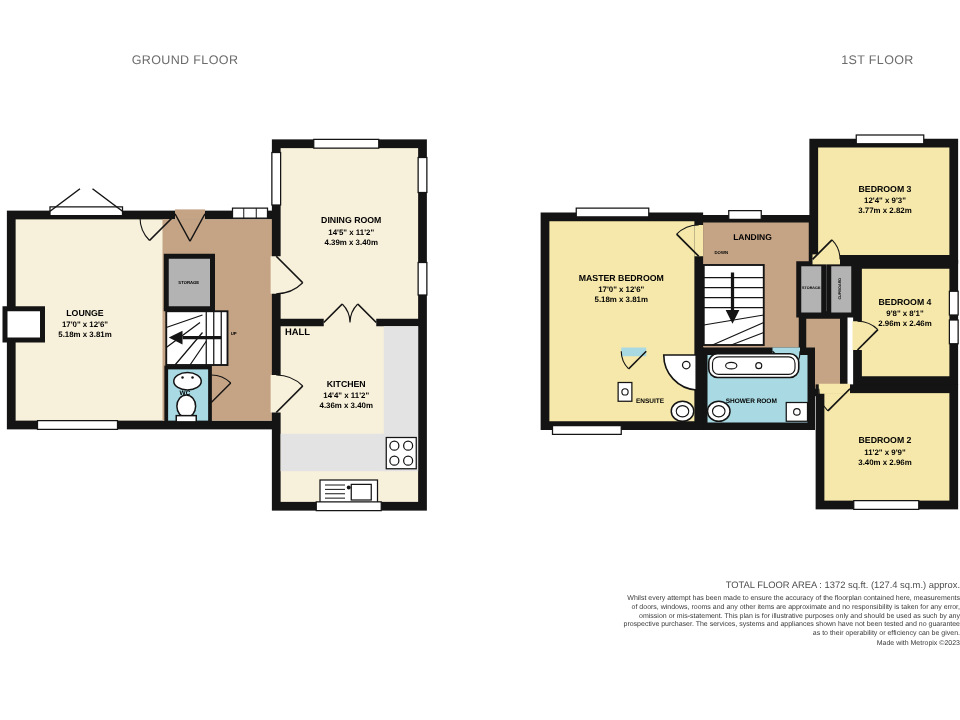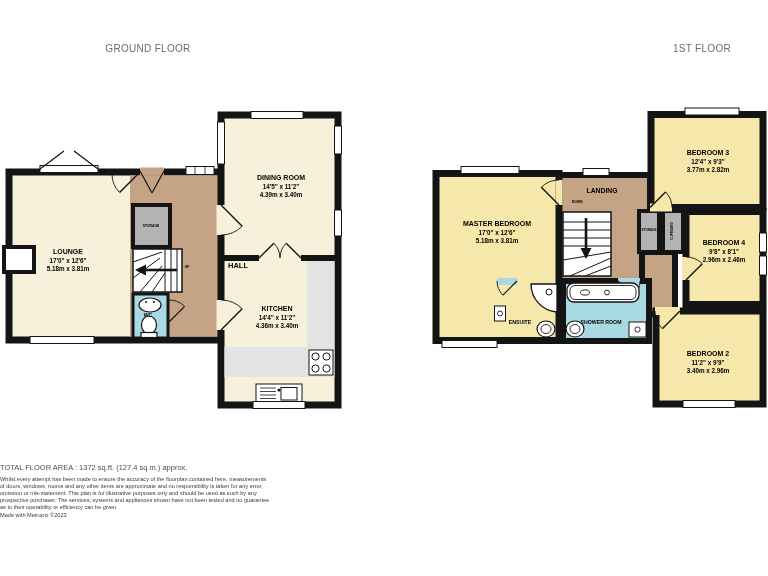--- a/index.html
+++ b/index.html
@@ -10,21 +10,21 @@
   .floor-title{position:absolute;text-align:center;color:#6b6b6b;}
   .floor-title .t{font-size:10px;letter-spacing:.3px;}
   .floor-title .a{font-size:8.5px;margin-top:1px;}
   .rlabel{position:absolute;transform:translate(-50%,-50%);text-align:center;color:#000;
           white-space:nowrap;line-height:1.25;}
   .rlabel .nm{font-size:7px;font-weight:bold;}
   .rlabel .dim{font-size:6.3px;font-weight:bold;}
   .tiny{font-size:3.4px;font-weight:bold;}
   .small{font-size:5.2px;font-weight:bold;}
   .vert{transform:translate(-50%,-50%) rotate(-90deg);}
-  .footer{position:absolute;left:0;top:463px;width:768px;text-align:left;color:#3a3a3a;}
+  .footer{position:absolute;left:0;top:463px;width:768px;text-align:right;color:#3a3a3a;}
   .footer .total{font-size:7.5px;color:#4d4d4d;margin-bottom:4px;}
   .footer .dline{font-size:5.6px;line-height:7px;}
   .footer .credit{font-size:5.6px;line-height:8px;}
 </style>
 </head>
 <body>
 
 <div class="canvas">
 
 <svg width="768" height="576" viewBox="0 0 768 576">

